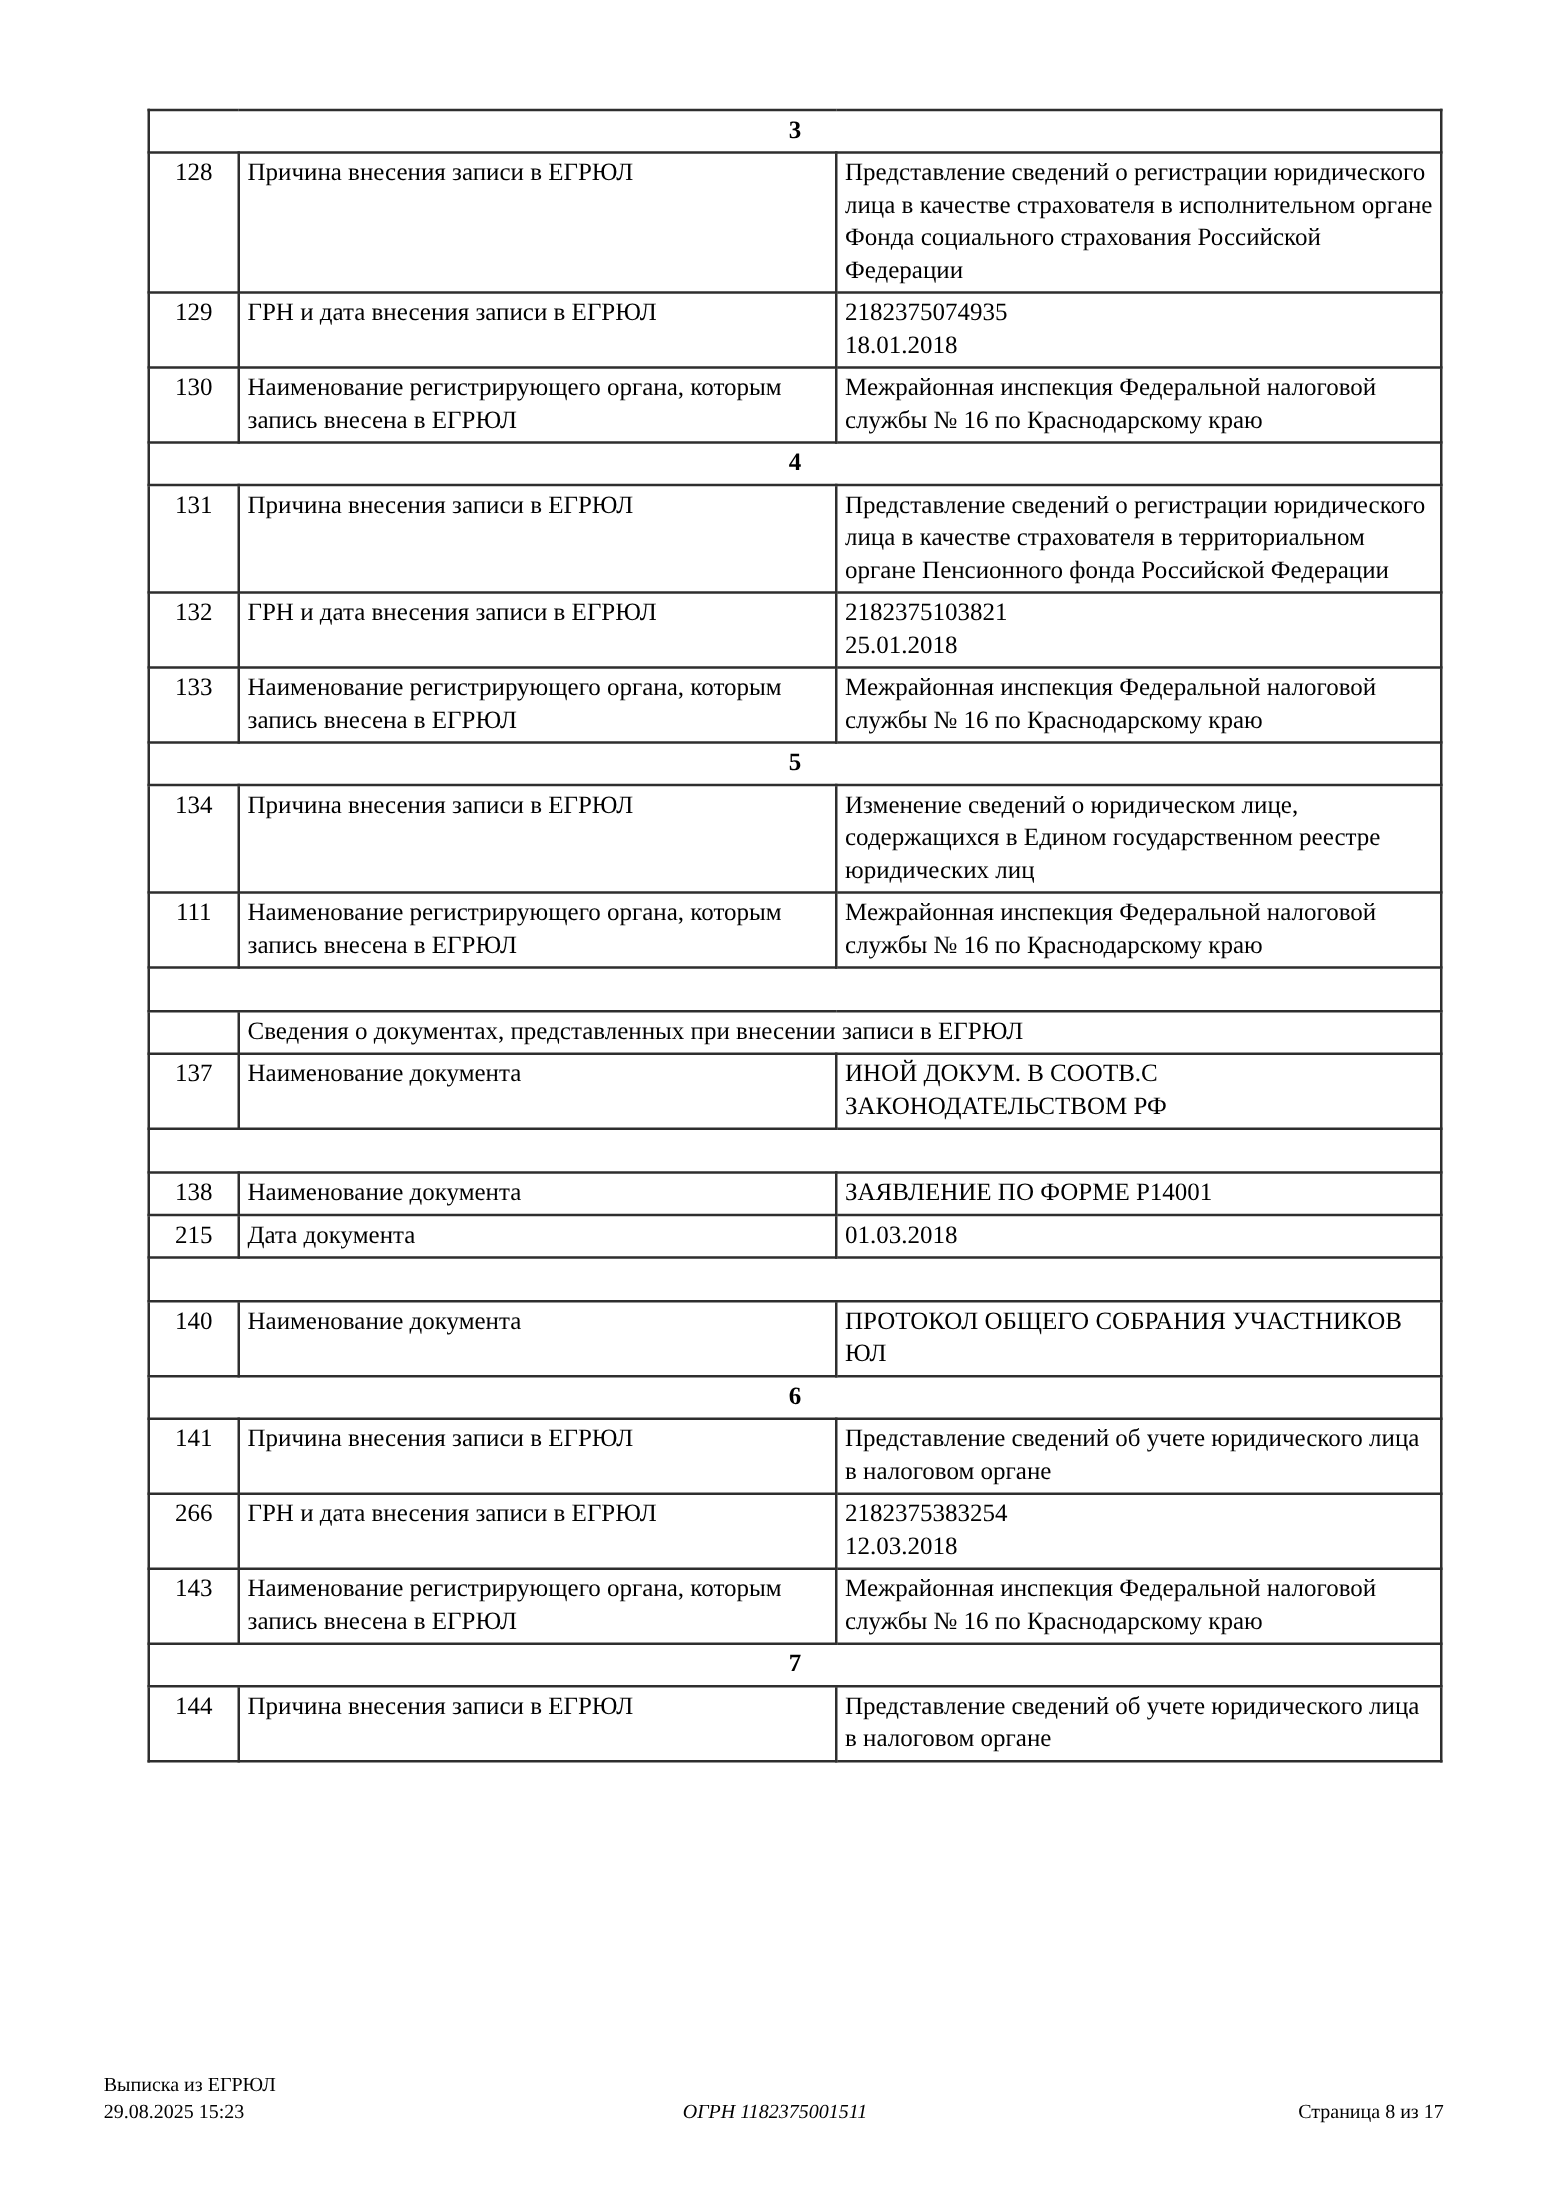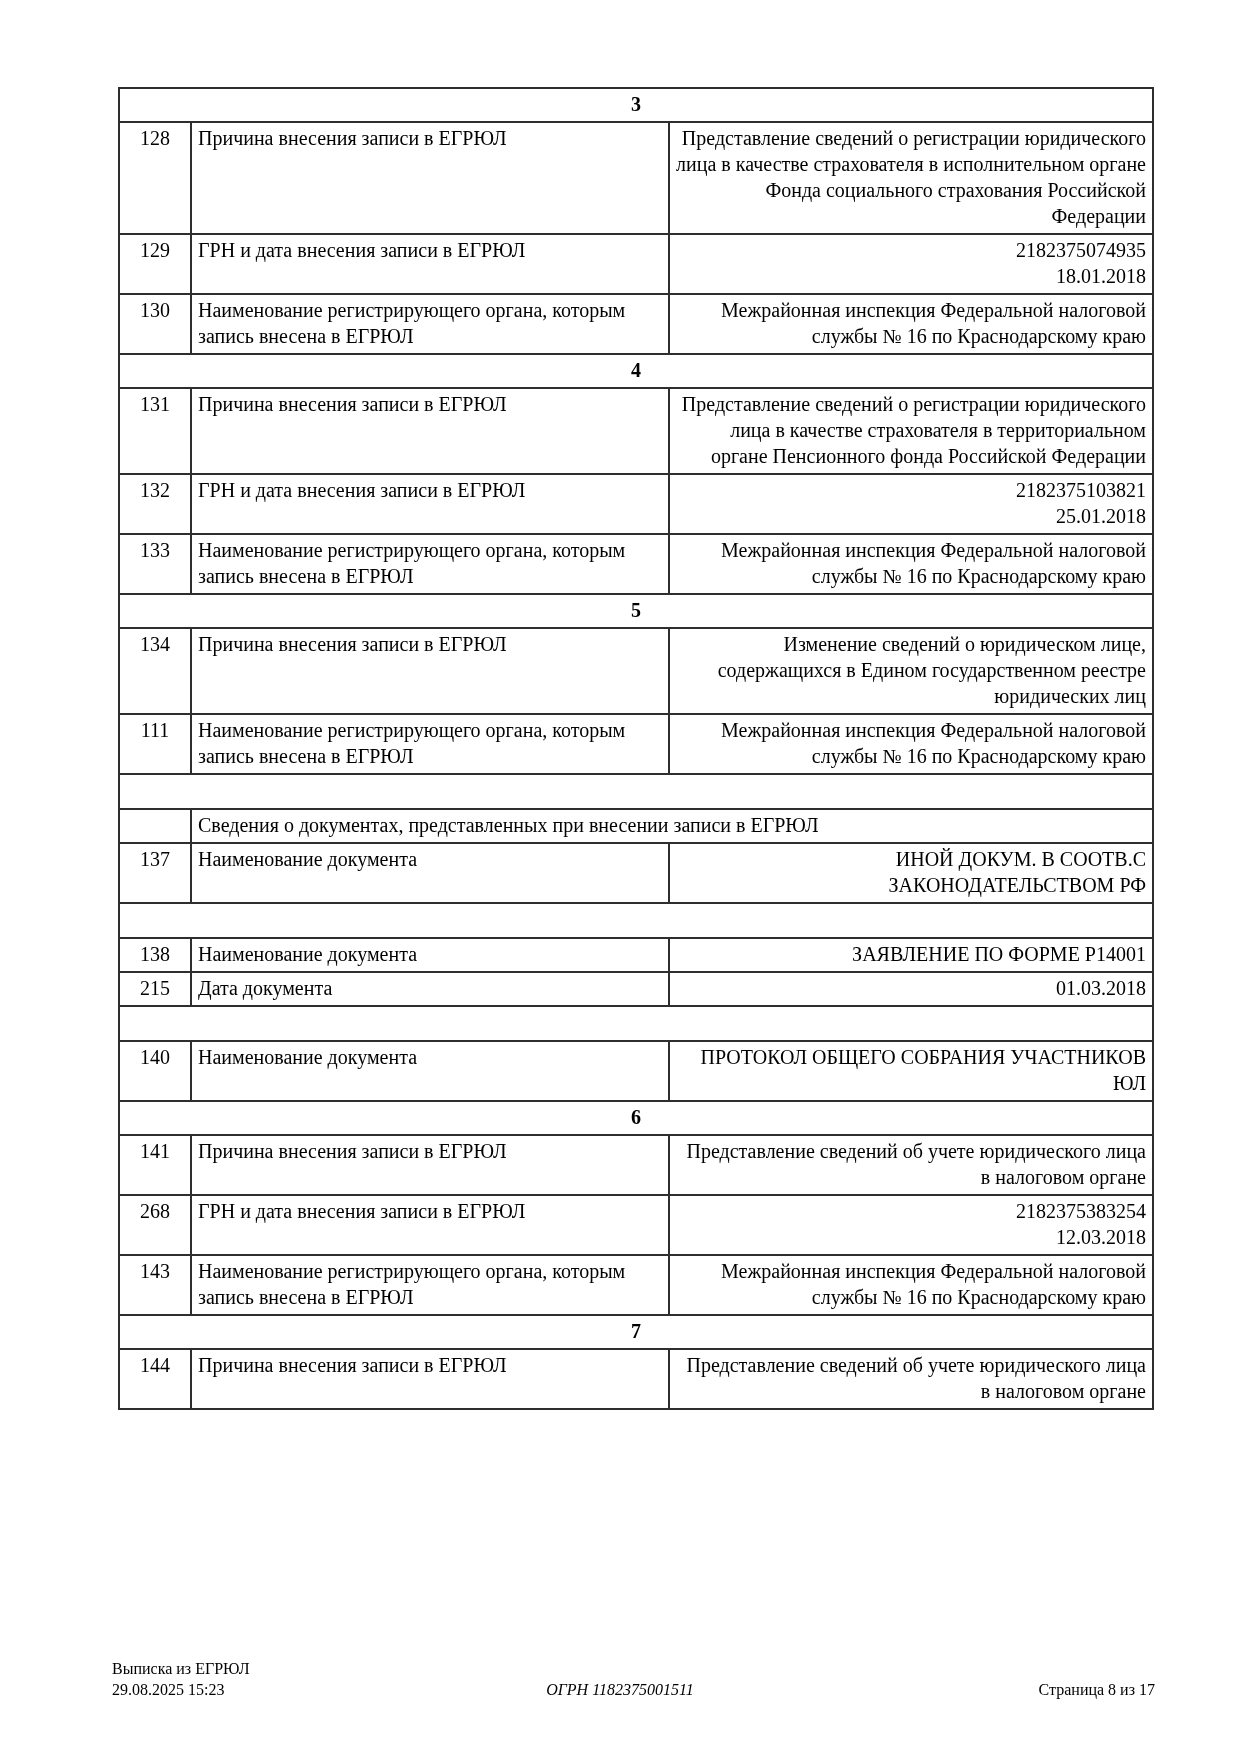--- a/index.html
+++ b/index.html
@@ -44,33 +44,32 @@
   }
   .empty-cell {
     height: 27px;
   }
   .span-cell {
     text-align: left;
     margin-top: 44px;
   }
   .value-line {
     min-height: 26px;
-    text-align: right;
   }
   .footer {
     position: absolute;
     left: 0;
     top: 1658px;
     width: 1240px;
     font-size: 16px;
     line-height: 21px;
   }
   .footer-left {
     position: absolute;
-    left: 112px;
+    left: 83px;
     top: 0;
   }
   .footer-center {
     position: absolute;
     left: 0;
     top: 21px;
     width: 1240px;
     text-align: center;
     font-style: italic;
   }
@@ -203,21 +202,21 @@
         <td colspan="3" class="section-cell">6</td>
       </tr>
       <tr>
         <td class="num-cell">141</td>
         <td>Причина внесения записи в ЕГРЮЛ</td>
         <td>
           <div class="value-line">Представление сведений об учете юридического лица в налоговом органе</div>
         </td>
       </tr>
       <tr>
-        <td class="num-cell">268</td>
+        <td class="num-cell">266</td>
         <td>ГРН и дата внесения записи в ЕГРЮЛ</td>
         <td>
           <div class="value-line">2182375383254</div>
           <div class="value-line">12.03.2018</div>
         </td>
       </tr>
       <tr>
         <td class="num-cell">143</td>
         <td>Наименование регистрирующего органа, которым запись внесена в ЕГРЮЛ</td>
         <td>

